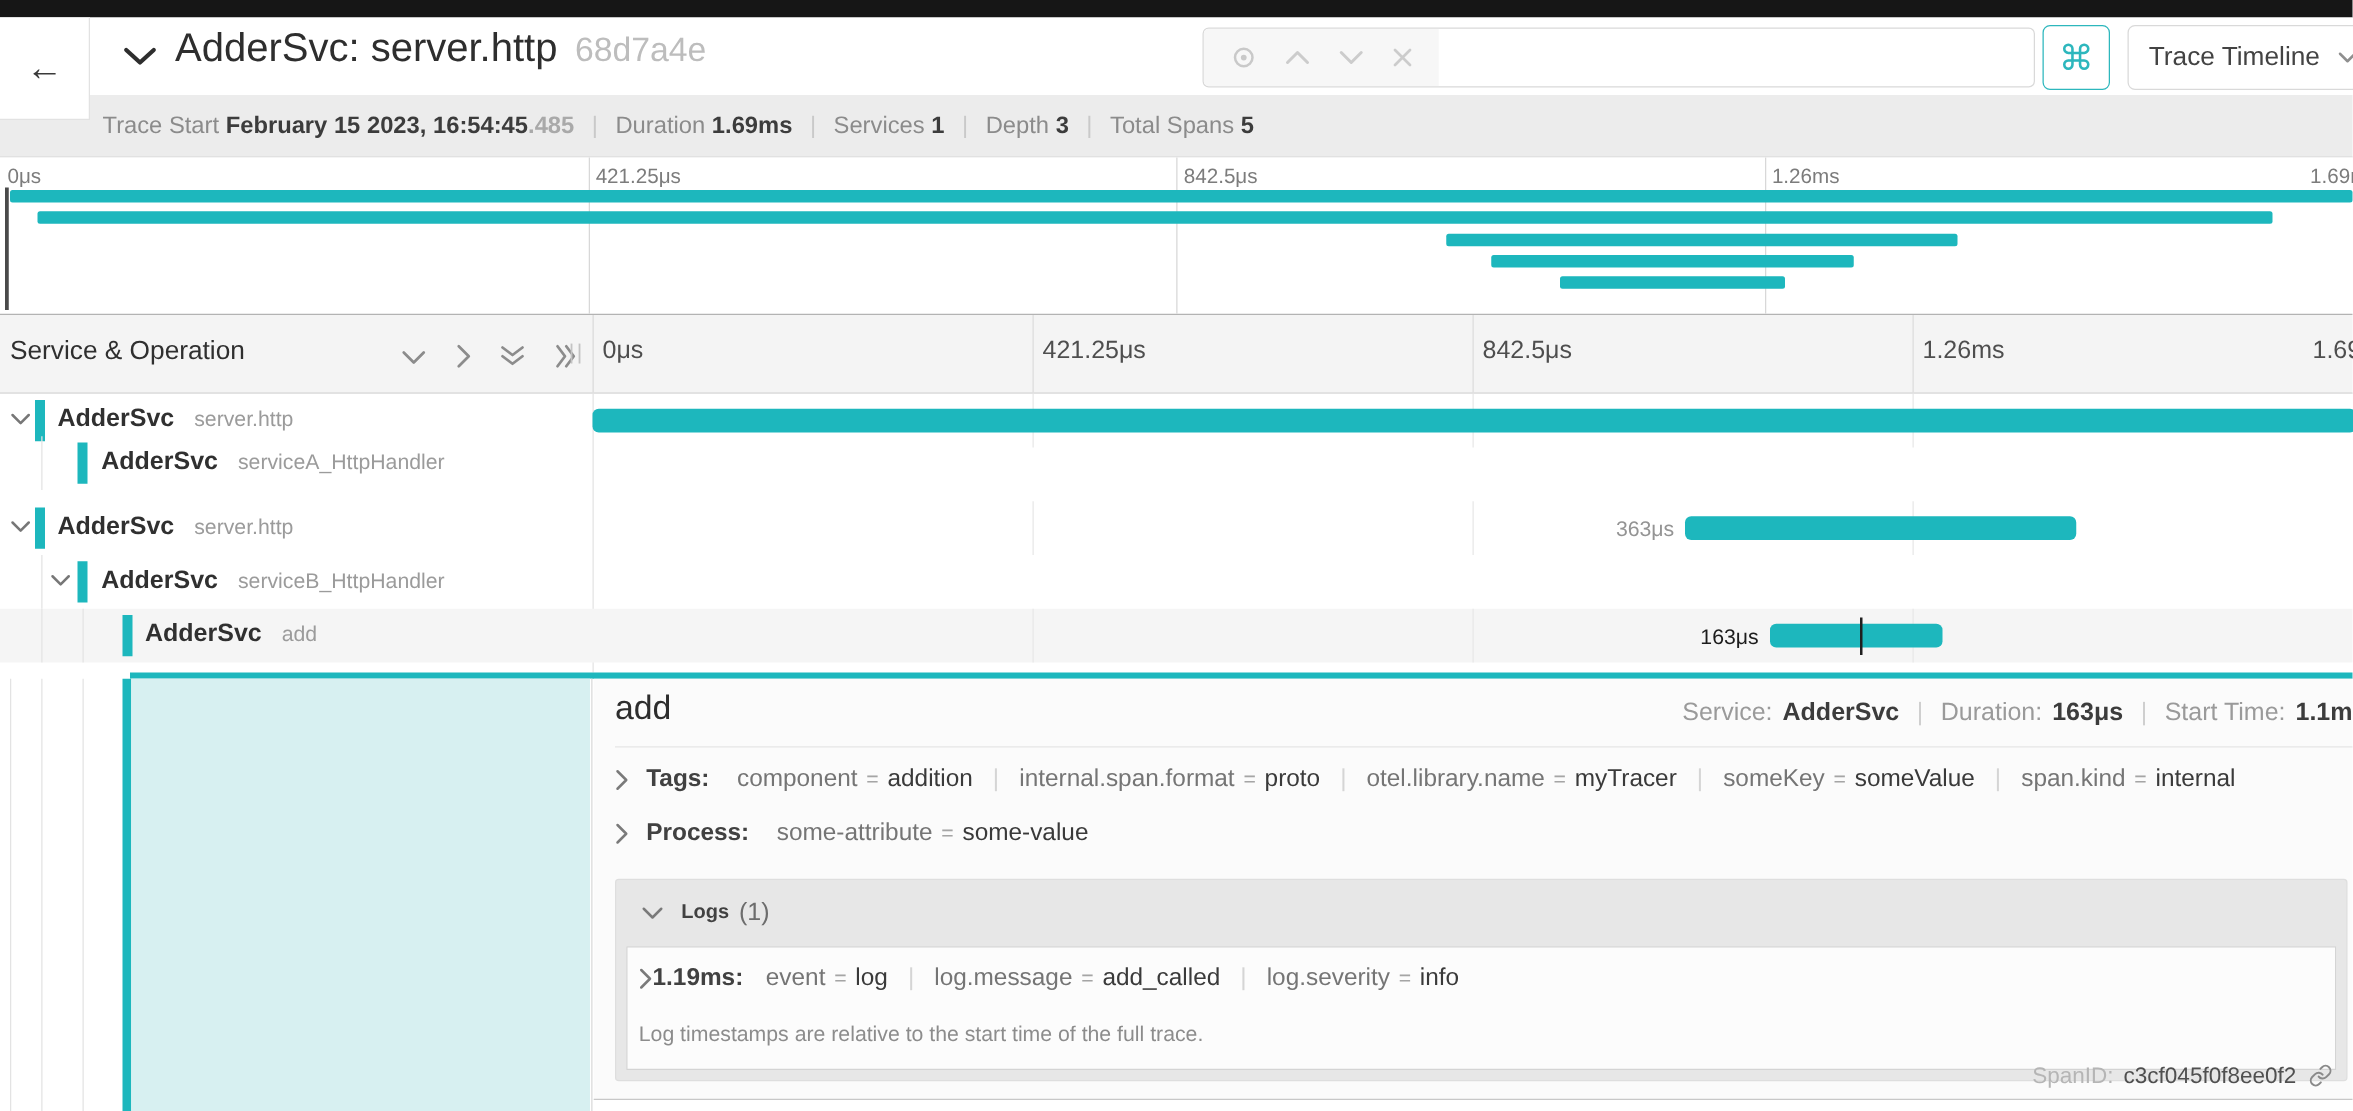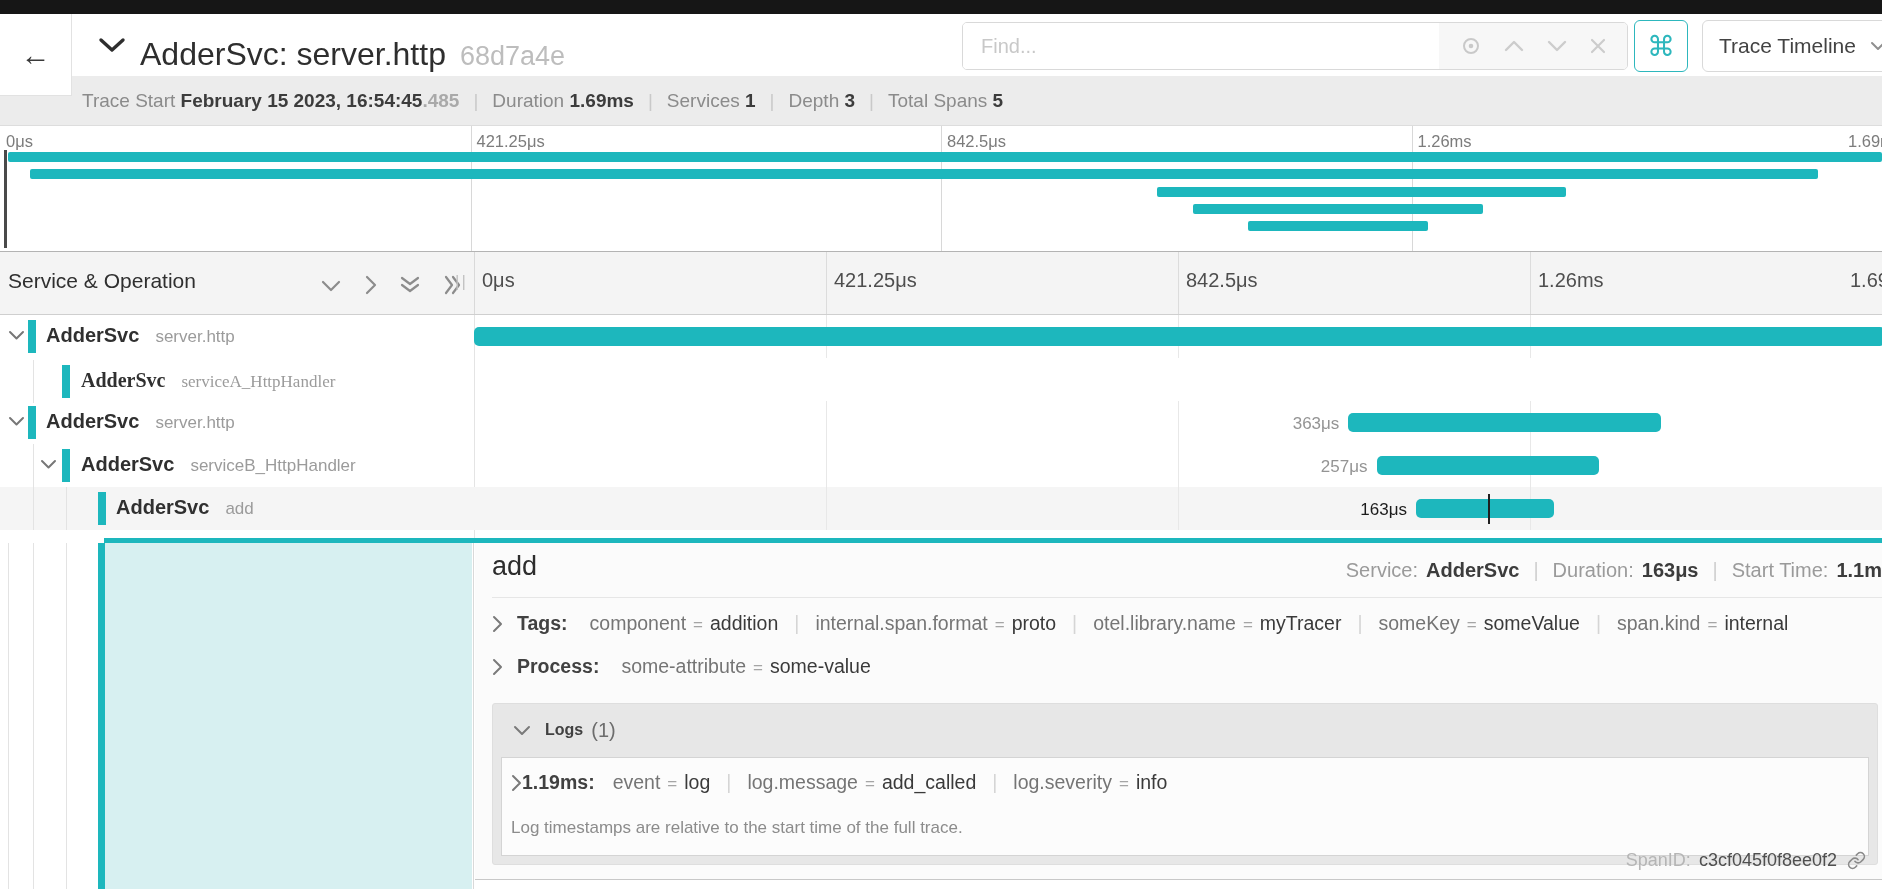--- a/index.html
+++ b/index.html
@@ -9,21 +9,21 @@
   
   .topbar { position:absolute; left:0; top:0; width:1882px; height:14px; background:#161616; }
 
   
   .header { position:absolute; left:0; top:14px; width:1882px; height:62px; background:#fff; }
   .back-box { position:absolute; left:0; top:0; width:72px; height:82px; background:#fff;
     border-right:1px solid #e2e2e2; border-bottom:1px solid #e2e2e2; z-index:5;
     display:flex; align-items:center; justify-content:center; cursor:pointer; }
   .back-glyph { font-size:30px; color:#3a3a3a; line-height:1; }
   .title-chevron { position:absolute; left:98px; top:22px; cursor:pointer; }
-  .trace-title { position:absolute; left:140px; top:22px; font-size:32px; font-weight:400; color:#2e2e2e; white-space:nowrap; }
+  .trace-title { position:absolute; left:140px; top:6px; font-size:32px; font-weight:400; color:#2e2e2e; white-space:nowrap; }
   .trace-hash { font-size:27px; color:#bdbdbd; font-weight:400; margin-left:14px; }
   .find-wrap { position:absolute; left:962px; top:8px; width:666px; height:48px;
     border:1px solid #d9d9d9; border-radius:5px; display:flex; background:#fff; overflow:hidden; }
   .find-input { flex:1; border:none; outline:none; padding:0 18px; font-size:20px; color:#444;
     font-family:"Liberation Sans",sans-serif; }
   .find-input::placeholder { color:#c8c8c8; }
   .find-suffix { width:188px; background:#f7f7f7; display:flex; align-items:center;
     justify-content:space-around; padding:0 10px; }
   .find-suffix .sfx { cursor:pointer; display:flex; align-items:center; }
   .cmd-btn { position:absolute; left:1634px; top:6px; width:54px; height:52px; background:#fff;
@@ -140,21 +140,20 @@
     <span class="back-glyph">←</span>
   </div>
   <span class="title-chevron">
     <svg class="ic" width="28" height="18" viewBox="0 0 28 18">
       <polyline points="3,4 14,14 25,4" fill="none" stroke="#2e2e2e" stroke-width="3.4" stroke-linecap="round" stroke-linejoin="round"></polyline>
     </svg>
   </span>
   <div class="trace-title"><span>AdderSvc: server.http</span><span class="trace-hash">68d7a4e</span></div>
 
   <div class="find-wrap">
-    <input class="find-input" placeholder="Find..." style="">
     <div class="find-suffix">
       <span class="sfx">
         <svg class="ic" width="20" height="20" viewBox="0 0 20 20">
           <circle cx="10" cy="10" r="7" fill="none" stroke="#c9c9c9" stroke-width="2"></circle>
           <circle cx="10" cy="10" r="2.3" fill="#c9c9c9"></circle>
         </svg>
       </span>
       <span class="sfx">
         <svg class="ic" width="20" height="12" viewBox="0 0 20 12">
           <polyline points="2,10 10,2 18,10" fill="none" stroke="#cccccc" stroke-width="2.4" stroke-linecap="round" stroke-linejoin="round"></polyline>
@@ -269,21 +268,21 @@
         <div class="accent" style="left: 28px;"></div>
         <span class="svc-name" style="left: 46px;">AdderSvc<span class="op-name">server.http</span></span>
       </div>
       <div class="row-track">
         <div class="tl-grid" style="left: 25%;"></div>
         <div class="tl-grid" style="left: 50%;"></div>
         <div class="tl-grid" style="left: 75%;"></div>
         <div class="span-bar" style="left: 0%; width: 100.2%;"></div>
       </div>
     </div>
-    <div class="row" style="top: 45px; font-family: Liberation Serif, serif;">
+    <div class="row" style="top: 34px;">
       <div class="row-name">
         <div class="guide" style="left: 33px;"></div>
         <div class="accent" style="left: 62px;"></div>
         <span class="svc-name" style="left: 81px;">AdderSvc<span class="op-name">serviceA_HttpHandler</span></span>
       </div>
     </div>
     <div class="row" style="top: 86px;">
       <div class="row-name">
         <span class="row-chev" style="left: 8px;">
           <svg width="17" height="11" viewBox="0 0 17 11" class="ic">
@@ -304,27 +303,20 @@
     <div class="row" style="top: 129px;">
       <div class="row-name">
         <div class="guide" style="left: 33px;"></div>
         <span class="row-chev" style="left: 40px;">
           <svg width="17" height="11" viewBox="0 0 17 11" class="ic">
             <polyline points="2,2 8.5,8.5 15,2" fill="none" stroke="#777" stroke-width="2" stroke-linecap="round" stroke-linejoin="round"></polyline>
           </svg>
         </span>
         <div class="accent" style="left: 62px;"></div>
         <span class="svc-name" style="left: 81px;">AdderSvc<span class="op-name">serviceB_HttpHandler</span></span>
-      </div>
-      <div class="row-track">
-        <div class="tl-grid" style="left: 25%;"></div>
-        <div class="tl-grid" style="left: 50%;"></div>
-        <div class="tl-grid" style="left: 75%;"></div>
-        <div class="span-bar" style="left: 64.1%; width: 15.8%;"></div>
-        <div class="dur-label" style="right: 35.9%; margin-right: 9px;">257μs</div>
       </div>
     </div>
     <div class="row selected" style="top: 172px;">
       <div class="row-name">
         <div class="guide" style="left: 33px;"></div>
         <div class="guide" style="left: 66px;"></div>
         <div class="accent" style="left: 98px;"></div>
         <span class="svc-name" style="left: 116px;">AdderSvc<span class="op-name">add</span></span>
       </div>
       <div class="row-track">

